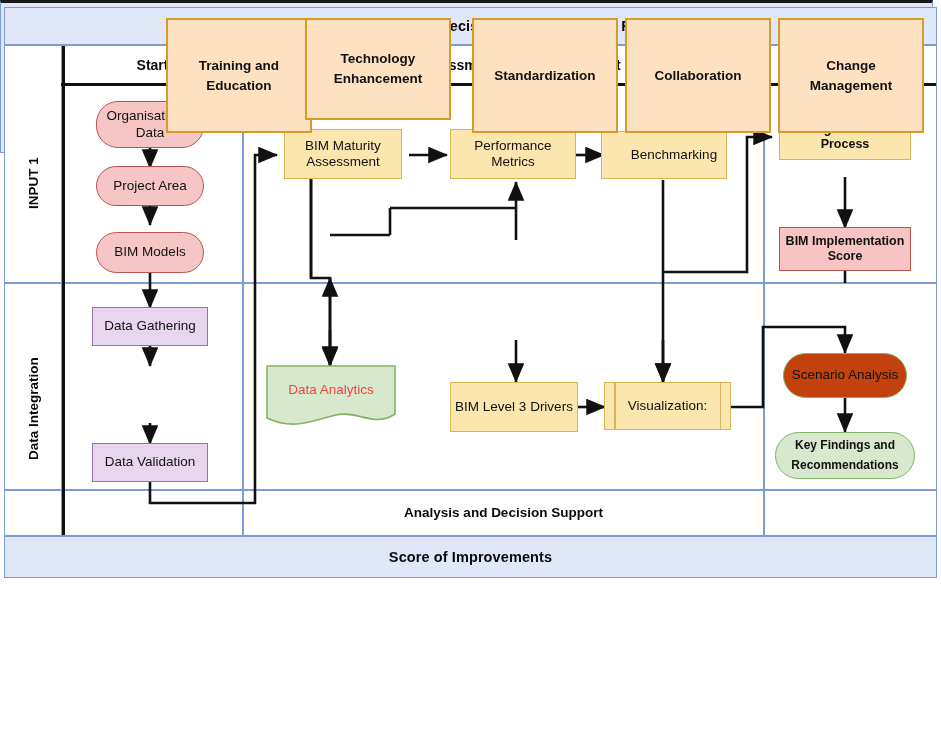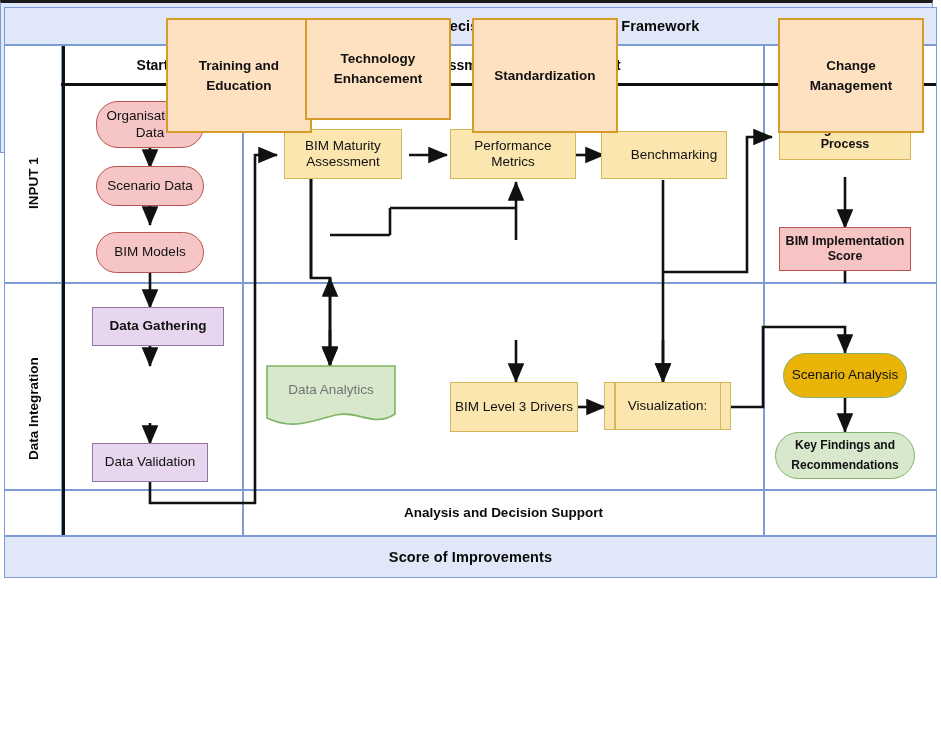--- a/index.html
+++ b/index.html
@@ -45,39 +45,39 @@
   .node span{display:block;padding:0 4px;}
 
   .n-pink{background:#f6c6c6;border:1.5px solid #b85450;border-radius:22px;
     font-size:13.5px;color:#111;}
   .n-purple{background:#e7d6ee;border:1.5px solid #9673a6;font-size:13.5px;color:#111;}
   .n-yellow{background:#fbe6b0;border:1.5px solid #d6b656;font-size:13.5px;color:#111;}
   .n-yellow-b{background:#fbe6b0;border:1.5px solid #d6b656;font-size:12.5px;
     color:#111;font-weight:bold;}
   .n-red{background:#f7c3c3;border:1.5px solid #b85450;font-size:12.5px;
     color:#111;font-weight:bold;}
-  .n-green-r{background:#eab308;border:1.5px solid #82b366;border-radius:24px;
+  .n-green-r{background:#c2410c;border:1.5px solid #82b366;border-radius:24px;
     font-size:13.5px;color:#111;}
   .n-green-rb{background:#d7e8cd;border:1.5px solid #82b366;border-radius:24px;
     font-size:12px;color:#111;font-weight:bold;line-height:1.6;}
   .n-orange{background:#fde1c0;border:2px solid #d79b2a;font-size:13.5px;
     color:#111;font-weight:bold;line-height:1.45;}
 
   
   .n-pp{background:#fbe6b0;border:1.5px solid #d6b656;font-size:13.5px;color:#111;}
   .n-pp::before,.n-pp::after{content:"";position:absolute;top:0;bottom:0;width:1.5px;
     background:#d6b656;}
   .n-pp::before{left:9px;} .n-pp::after{right:9px;}
 
   
   .doc-wrap{position:absolute;z-index:5;}
   .doc-wrap svg{position:absolute;left:0;top:0;}
   .doc-label{position:absolute;left:0;top:0;width:100%;height:100%;
     display:flex;align-items:center;justify-content:center;
-    font-size:13.5px;color:#737373;text-align:center;padding-bottom:14px;box-sizing:border-box;}
+    font-size:13.5px;color:#ef4444;text-align:center;padding-bottom:14px;box-sizing:border-box;}
 
   
   #wires{position:absolute;left:0;top:0;width:941px;height:736px;pointer-events:none;z-index:2;}
 </style>
 </head>
 <body>
 
 <div id="root">
 
   <div class="band" id="title-band">
@@ -159,27 +159,27 @@
       <path d="M516,340 L516,382"></path>
       <path d="M663,340 L663,382"></path>
       <path d="M330,330 L330,366"></path>
     </g>
   </svg>
 
   <div class="node n-pink" style="left:96px;top:101px;width:108px;height:47px;">
     <span>Organisational Data</span>
   </div>
   <div class="node n-pink" style="left:96px;top:166px;width:108px;height:40px;">
-    <span>Scenario Data</span>
+    <span>Project Area</span>
   </div>
   <div class="node n-pink" style="left:96px;top:232px;width:108px;height:41px;">
     <span>BIM Models</span>
   </div>
 
-  <div class="node n-purple" style="left:92px;top:307px;width:132px;height:39px;font-weight:bold;">
+  <div class="node n-purple" style="left:92px;top:307px;width:116px;height:39px;">
     <span>Data Gathering</span>
   </div>
   <div class="node n-purple" style="left:92px;top:443px;width:116px;height:39px;">
     <span>Data Validation</span>
   </div>
 
   <div class="node n-yellow" style="left:284px;top:129px;width:118px;height:50px;">
     <span>BIM Maturity Assessment</span>
   </div>
   <div class="node n-yellow" style="left:450px;top:129px;width:126px;height:50px;">
@@ -223,18 +223,21 @@
   <div id="improve-body">
     <div class="node n-orange" style="left:166px;top:18px;width:146px;height:115px;">
       <span>Training and Education</span>
     </div>
     <div class="node n-orange" style="left:305px;top:18px;width:146px;height:102px;">
       <span>Technology Enhancement</span>
     </div>
     <div class="node n-orange" style="left:472px;top:18px;width:146px;height:115px;">
       <span>Standardization</span>
     </div>
+    <div class="node n-orange" style="left:625px;top:18px;width:146px;height:115px;">
+      <span>Collaboration</span>
+    </div>
     <div class="node n-orange" style="left:778px;top:18px;width:146px;height:115px;">
       <span>Change Management</span>
     </div>
   </div>
 
 </div>
 
 </body></html>

